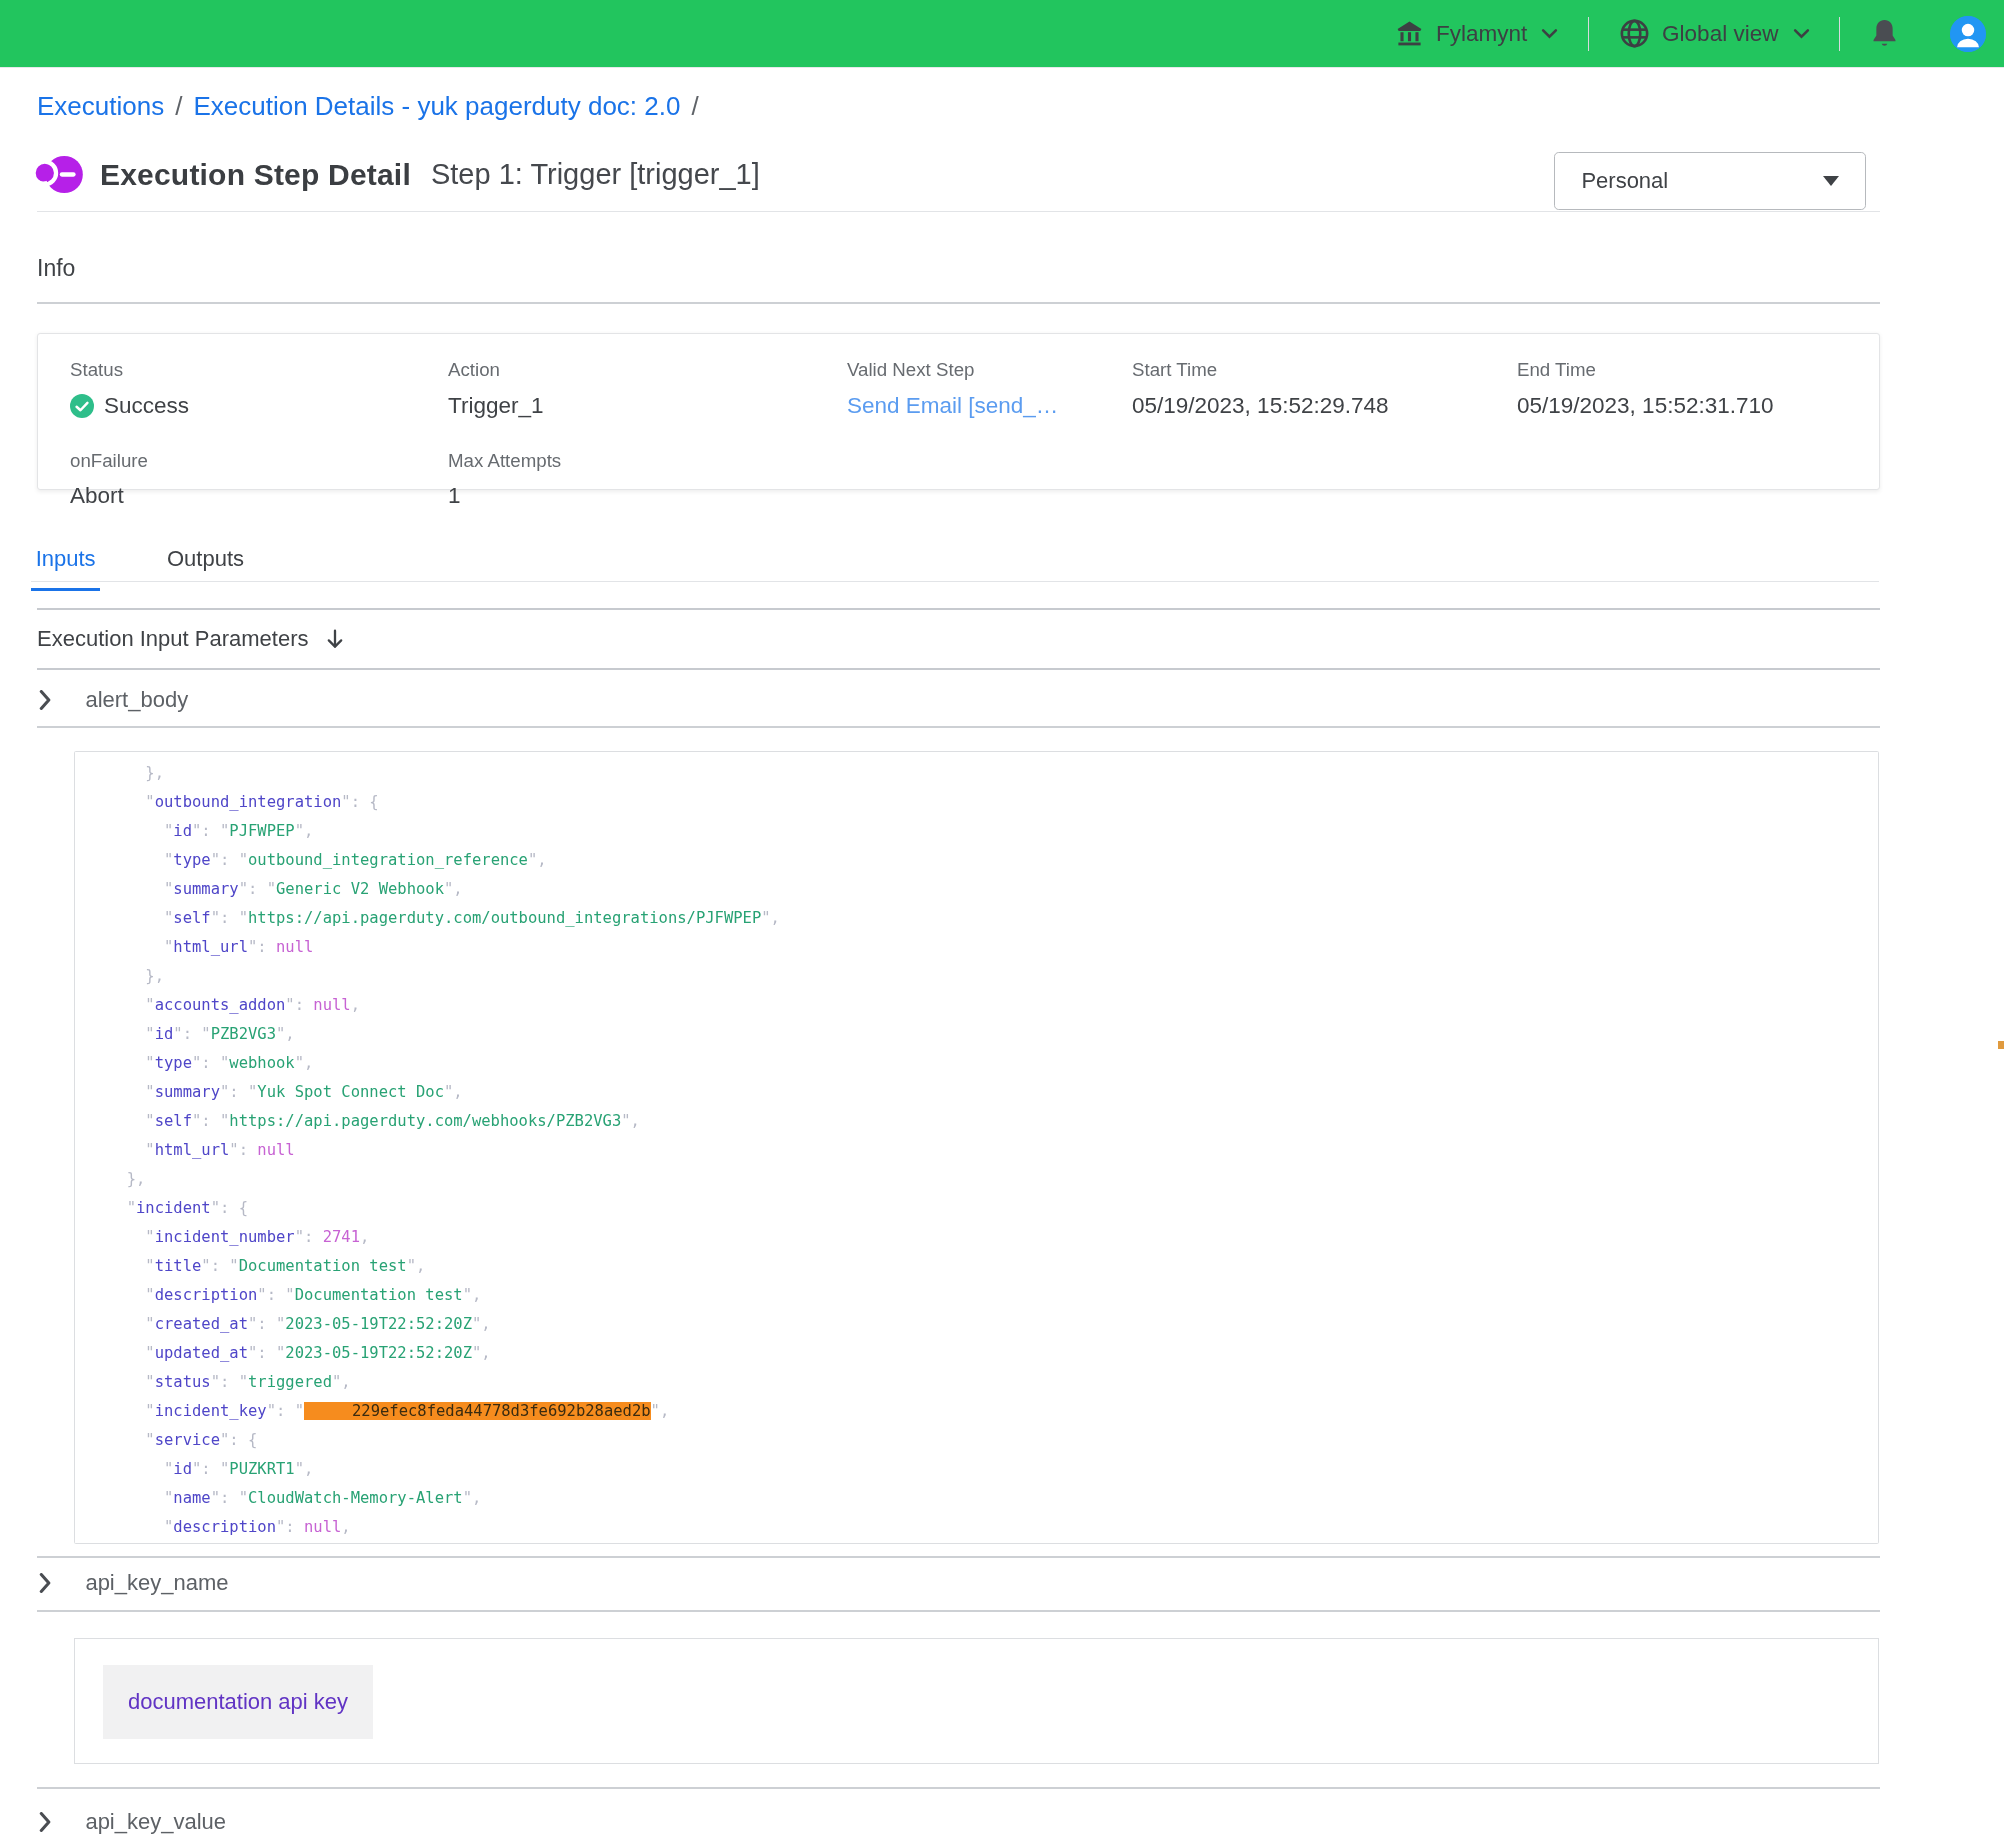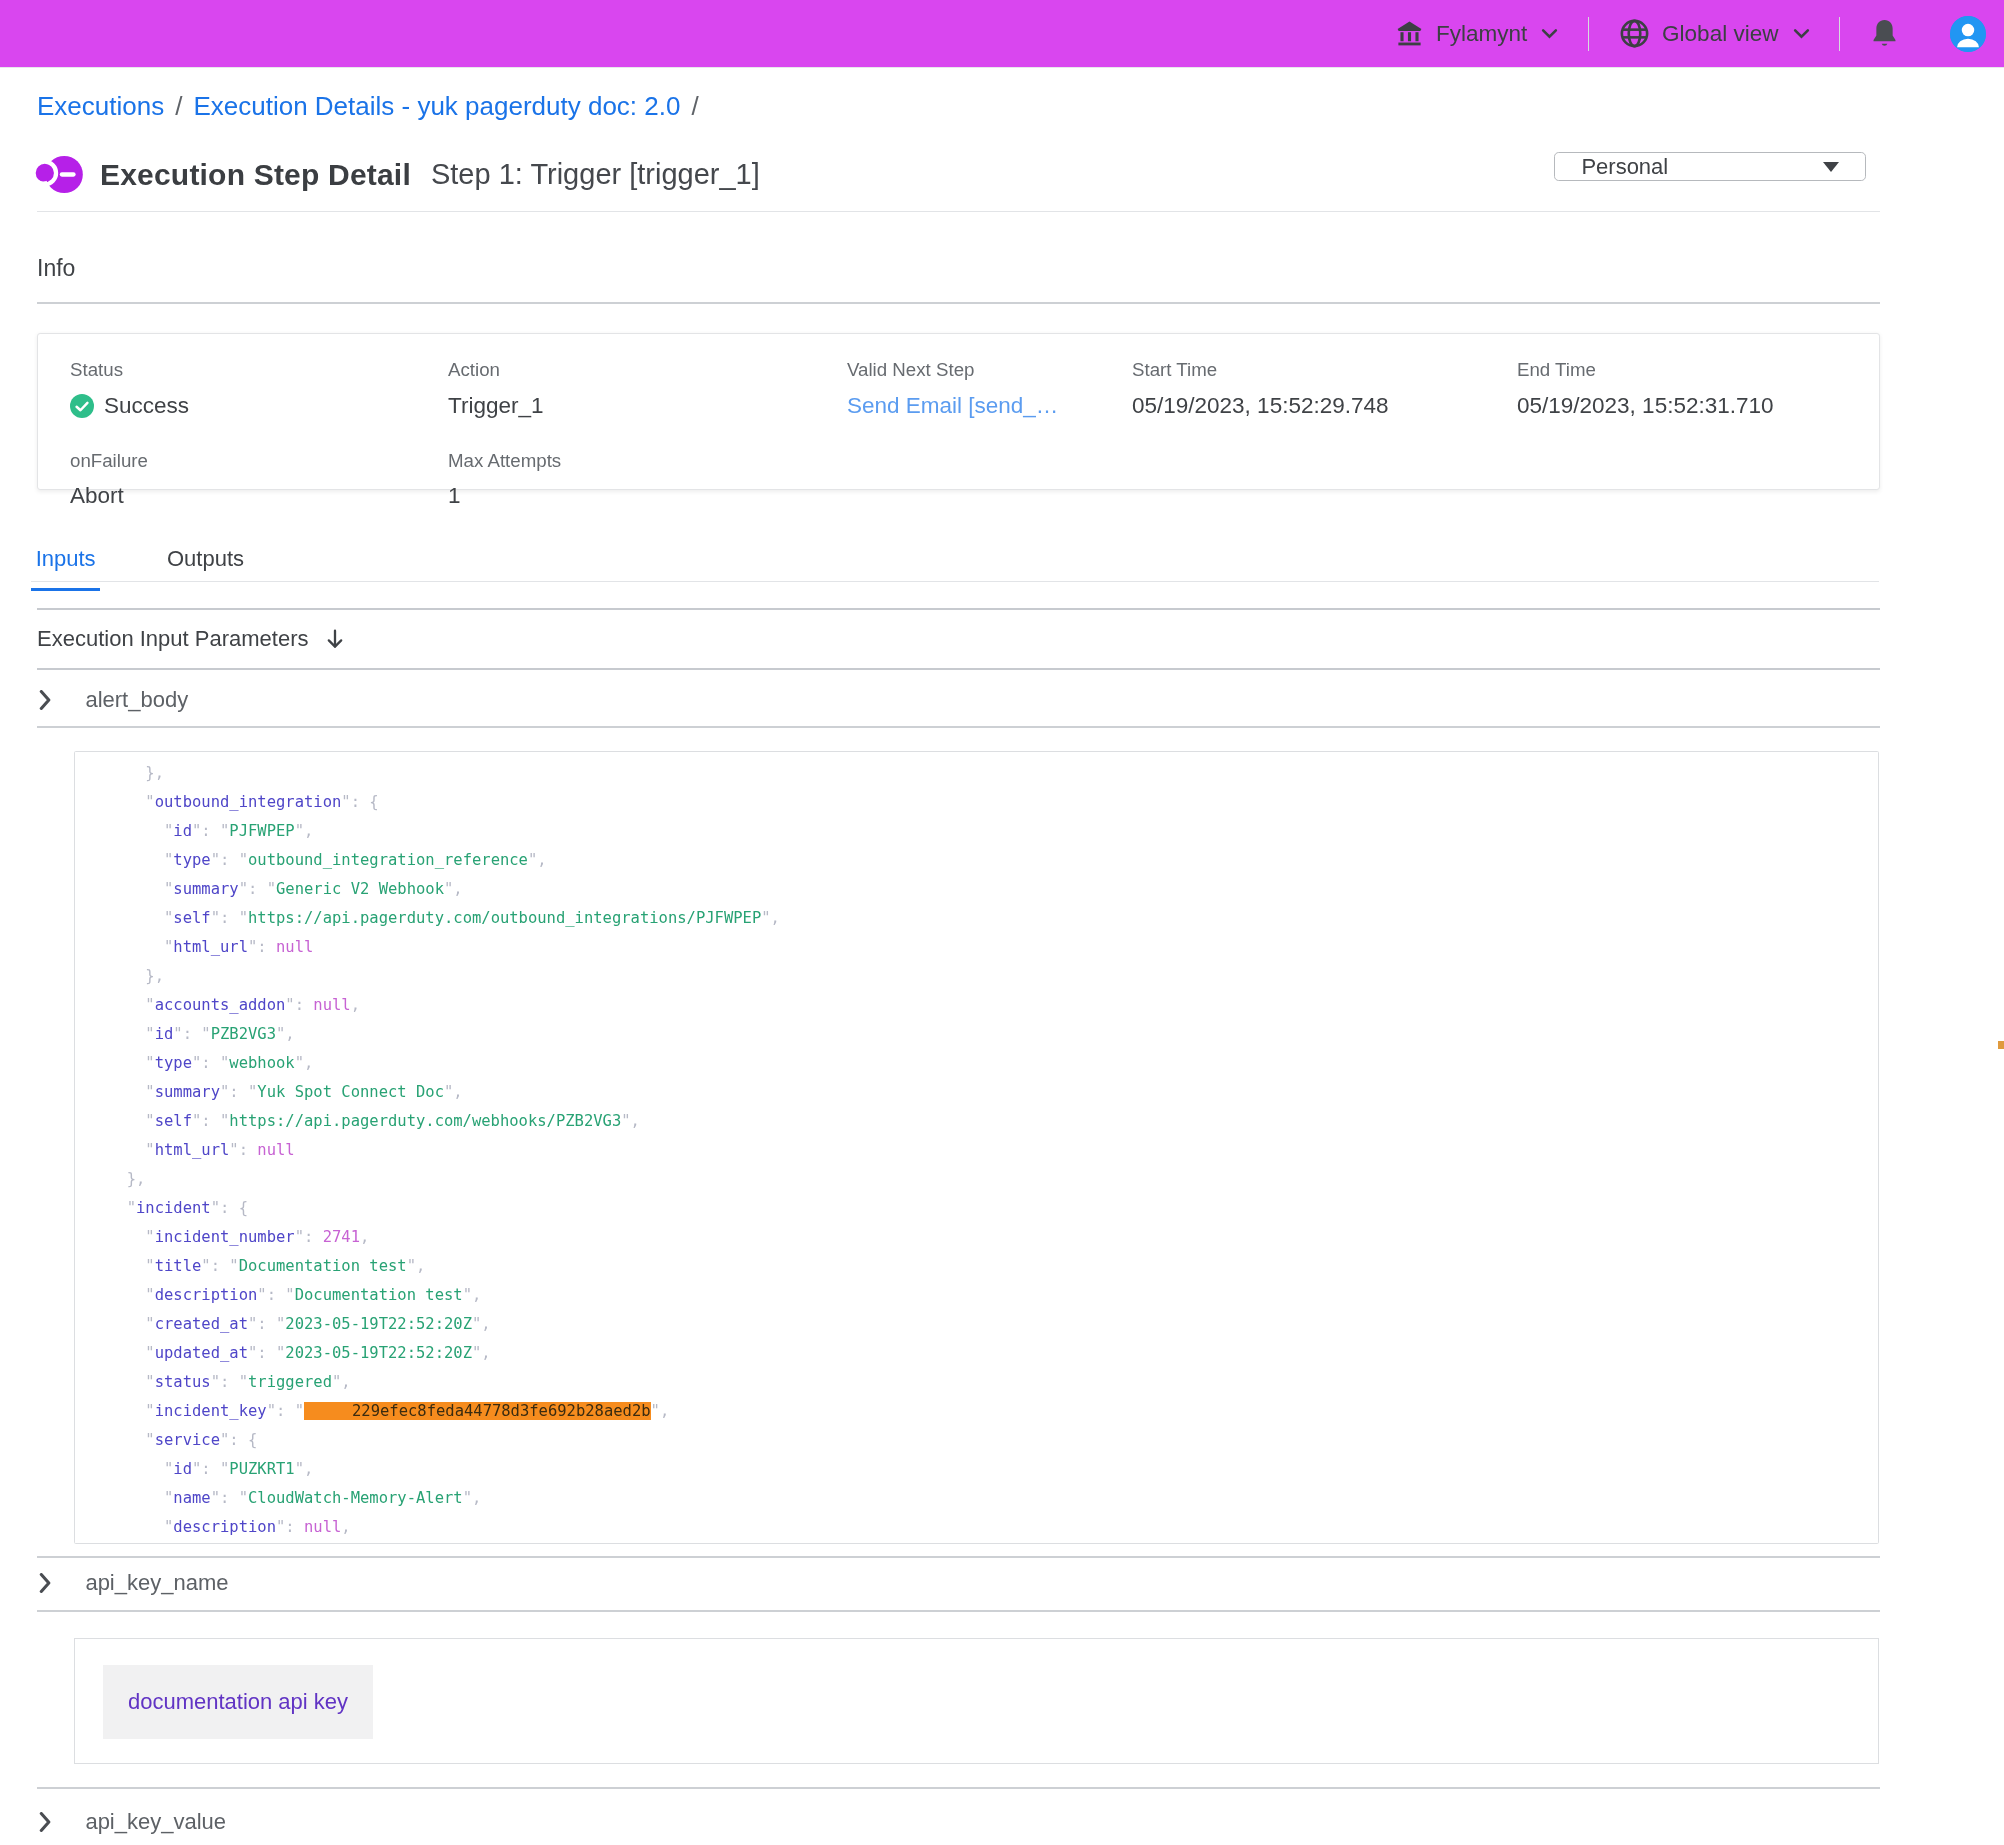--- a/index.html
+++ b/index.html
@@ -1,38 +1,38 @@
 <!DOCTYPE html>
 <html style="font-size:12.4px"><head>
 <meta charset="utf-8">
 <style>
   html,body{margin:0;padding:0;background:#fff;}
   .page{position:relative;width:2005px;height:1846px;background:#fff;overflow:hidden;
         font-family:"Liberation Sans","DejaVu Sans",sans-serif;color:#3f4246;}
 
   
-  .topbar{position:absolute;top:0;left:0;right:0;height:68px;background:#d946ef;
+  .topbar{position:absolute;top:0;left:0;right:0;height:68px;background:#22c55e;
           border-bottom:0.8px solid #e6e8ea;display:flex;align-items:center;justify-content:flex-end;
           padding-right:18.7px;box-sizing:border-box;}
   .tb-item{display:flex;align-items:center;gap:11px;color:#3c4043;font-size:22.5px;}
   .tb-sep{width:0.8px;height:34px;background:#d7dadd;margin:0 29.5px;}
   .tb-chev{margin-left:3.1px;display:flex;}
   .avatar{width:36px;height:36px;border-radius:50%;background:#2196f3;overflow:hidden;
           position:relative;margin-left:50px;flex:none;}
   .bell-wrap{margin-left:0;display:flex;}
 
   
   .breadcrumb{position:absolute;top:91px;left:37px;font-size:26px;color:#5f6368;}
   .breadcrumb a{color:#1a73e8;text-decoration:none;cursor:pointer;}
   .bc-sep{margin:0 11px;color:#5f6368;}
   .title-row{position:absolute;top:152px;left:33px;display:flex;align-items:center;}
   .title-icon{flex:none;margin-right:17px;display:flex;}
   .page-title{font-size:30px;font-weight:bold;color:#3b3e42;letter-spacing:0.2px;}
   .page-subtitle{font-size:29px;color:#45484d;margin-left:20px;}
-  .scope-select{position:absolute;top:152px;left:1554px;width:312px;height:29px;border:1.2px solid #b6b9bd;
+  .scope-select{position:absolute;top:152px;left:1554px;width:312px;height:58px;border:1.2px solid #b6b9bd;
           border-radius:4.7px;display:flex;align-items:center;box-sizing:border-box;padding:0 26.4px;cursor:pointer;}
   .scope-select .lbl{font-size:22px;color:#3f4246;flex:1;}
   .tri-down{width:0;height:0;border-left:8.5px solid transparent;border-right:8.5px solid transparent;
           border-top:10px solid #3f4246;}
 
   
   .rule-hair{position:absolute;left:37px;width:1843px;height:0.8px;background:#e2e4e7;}
   .rule-mid{position:absolute;left:37px;width:1843px;height:1.6px;background:#cdd0d4;}
   .rule-thick{position:absolute;left:37px;width:1843px;height:2.3px;background:#c7cacf;}
 

